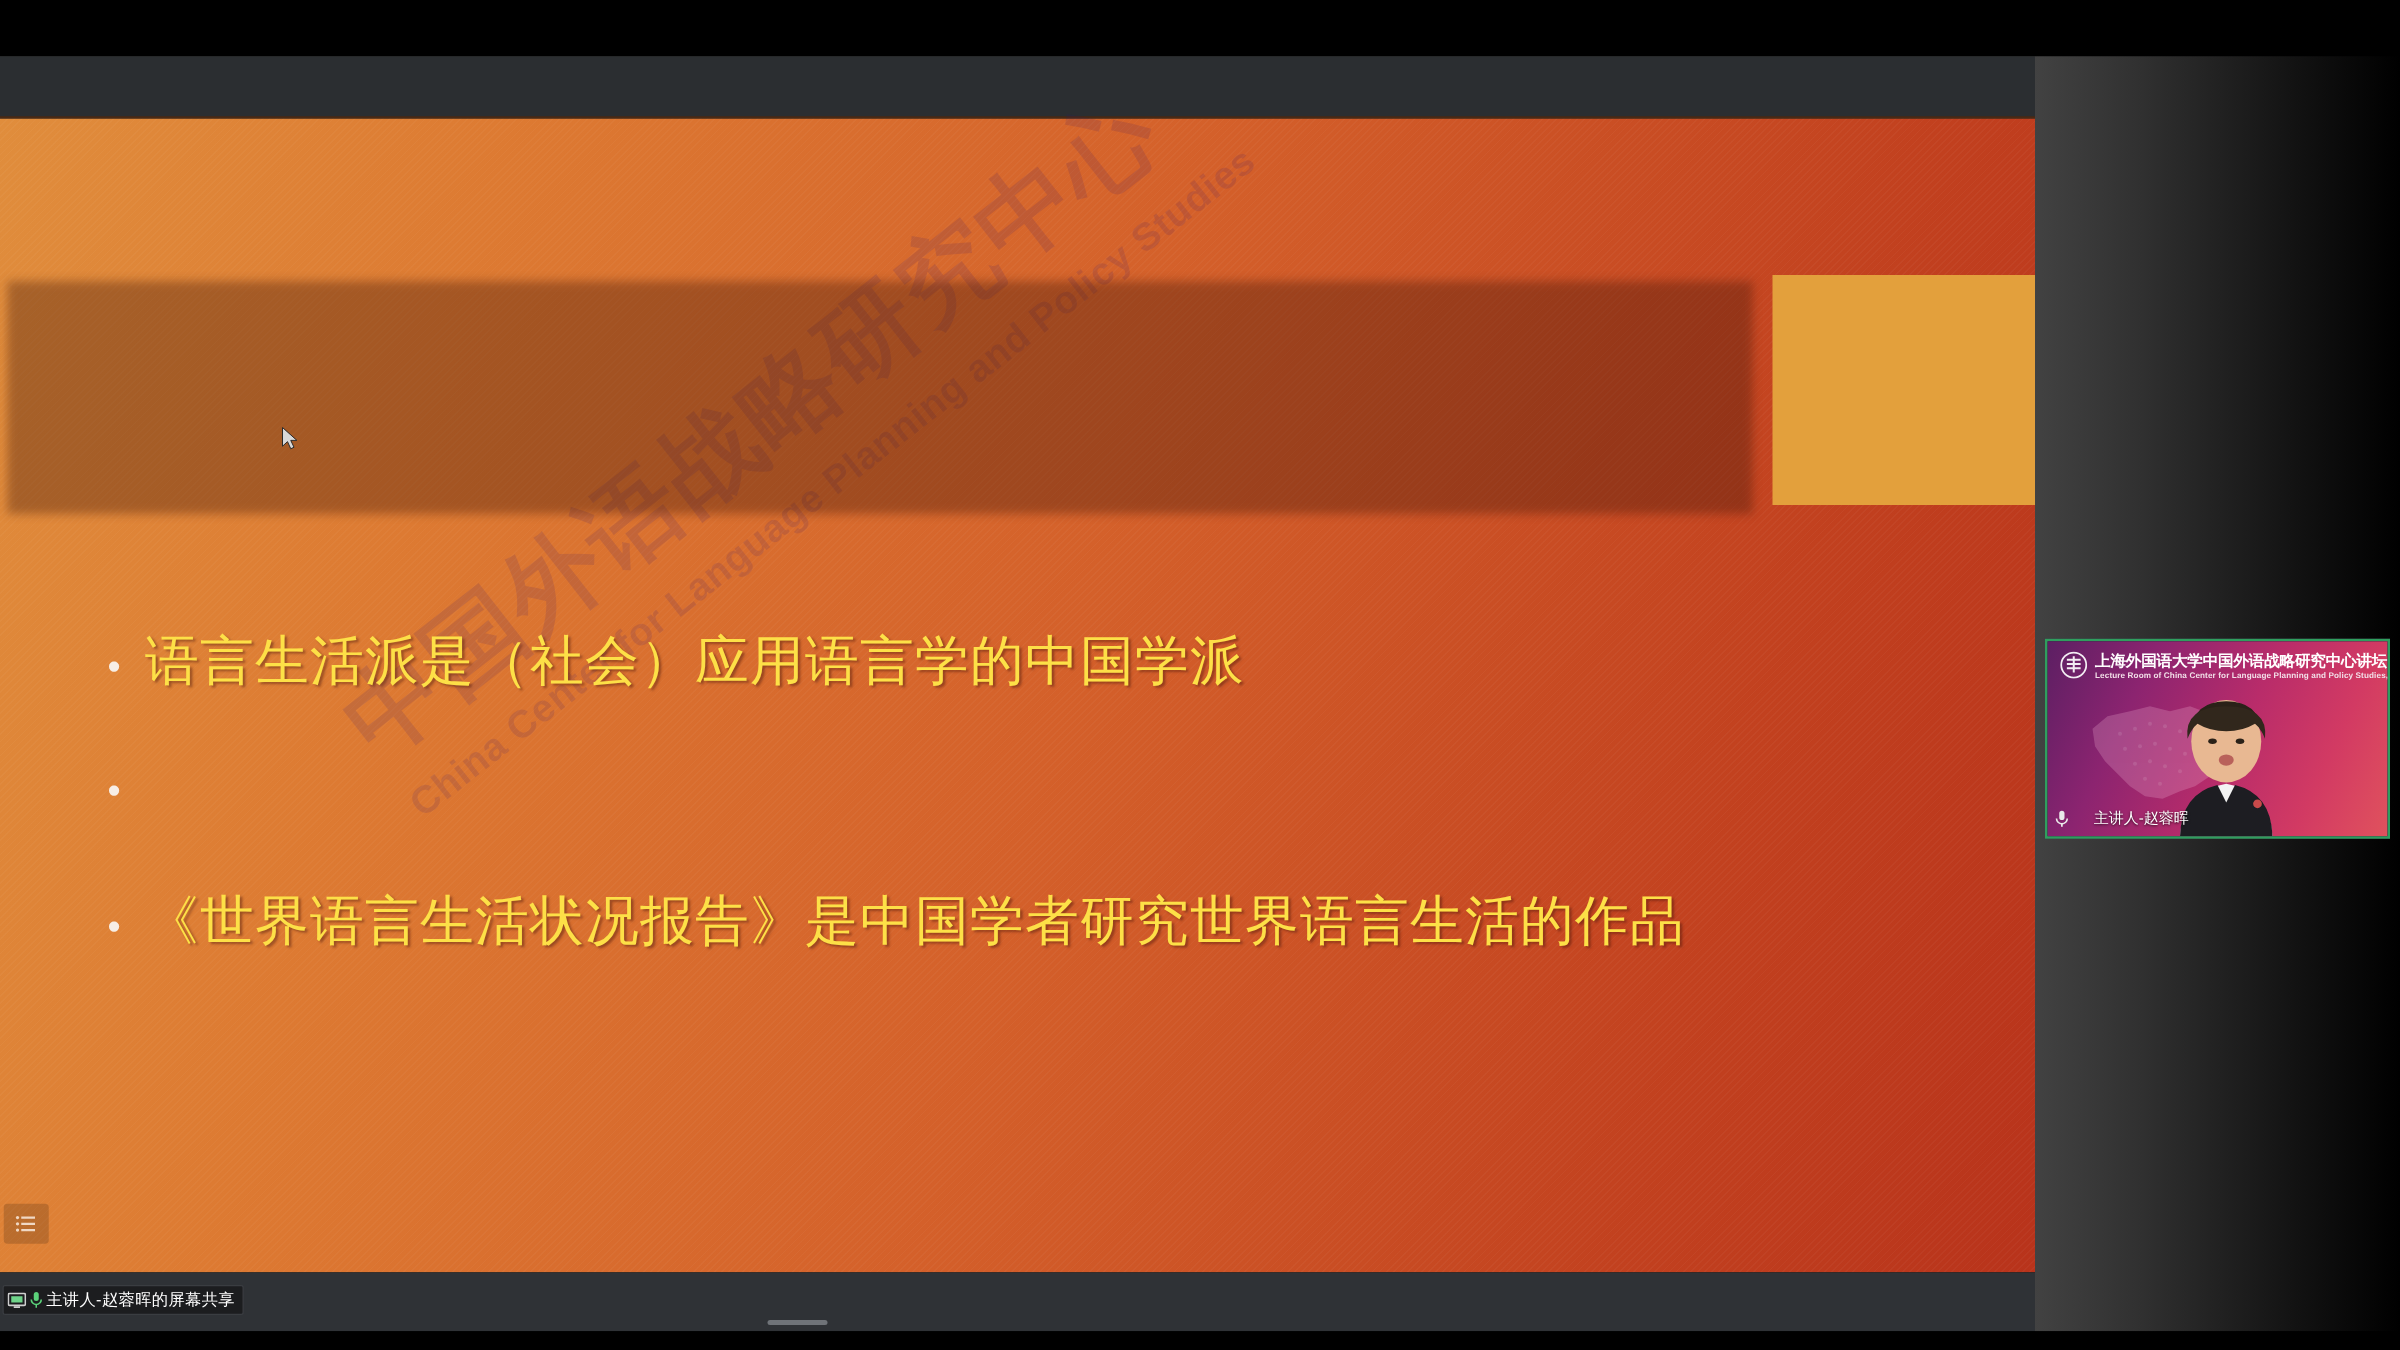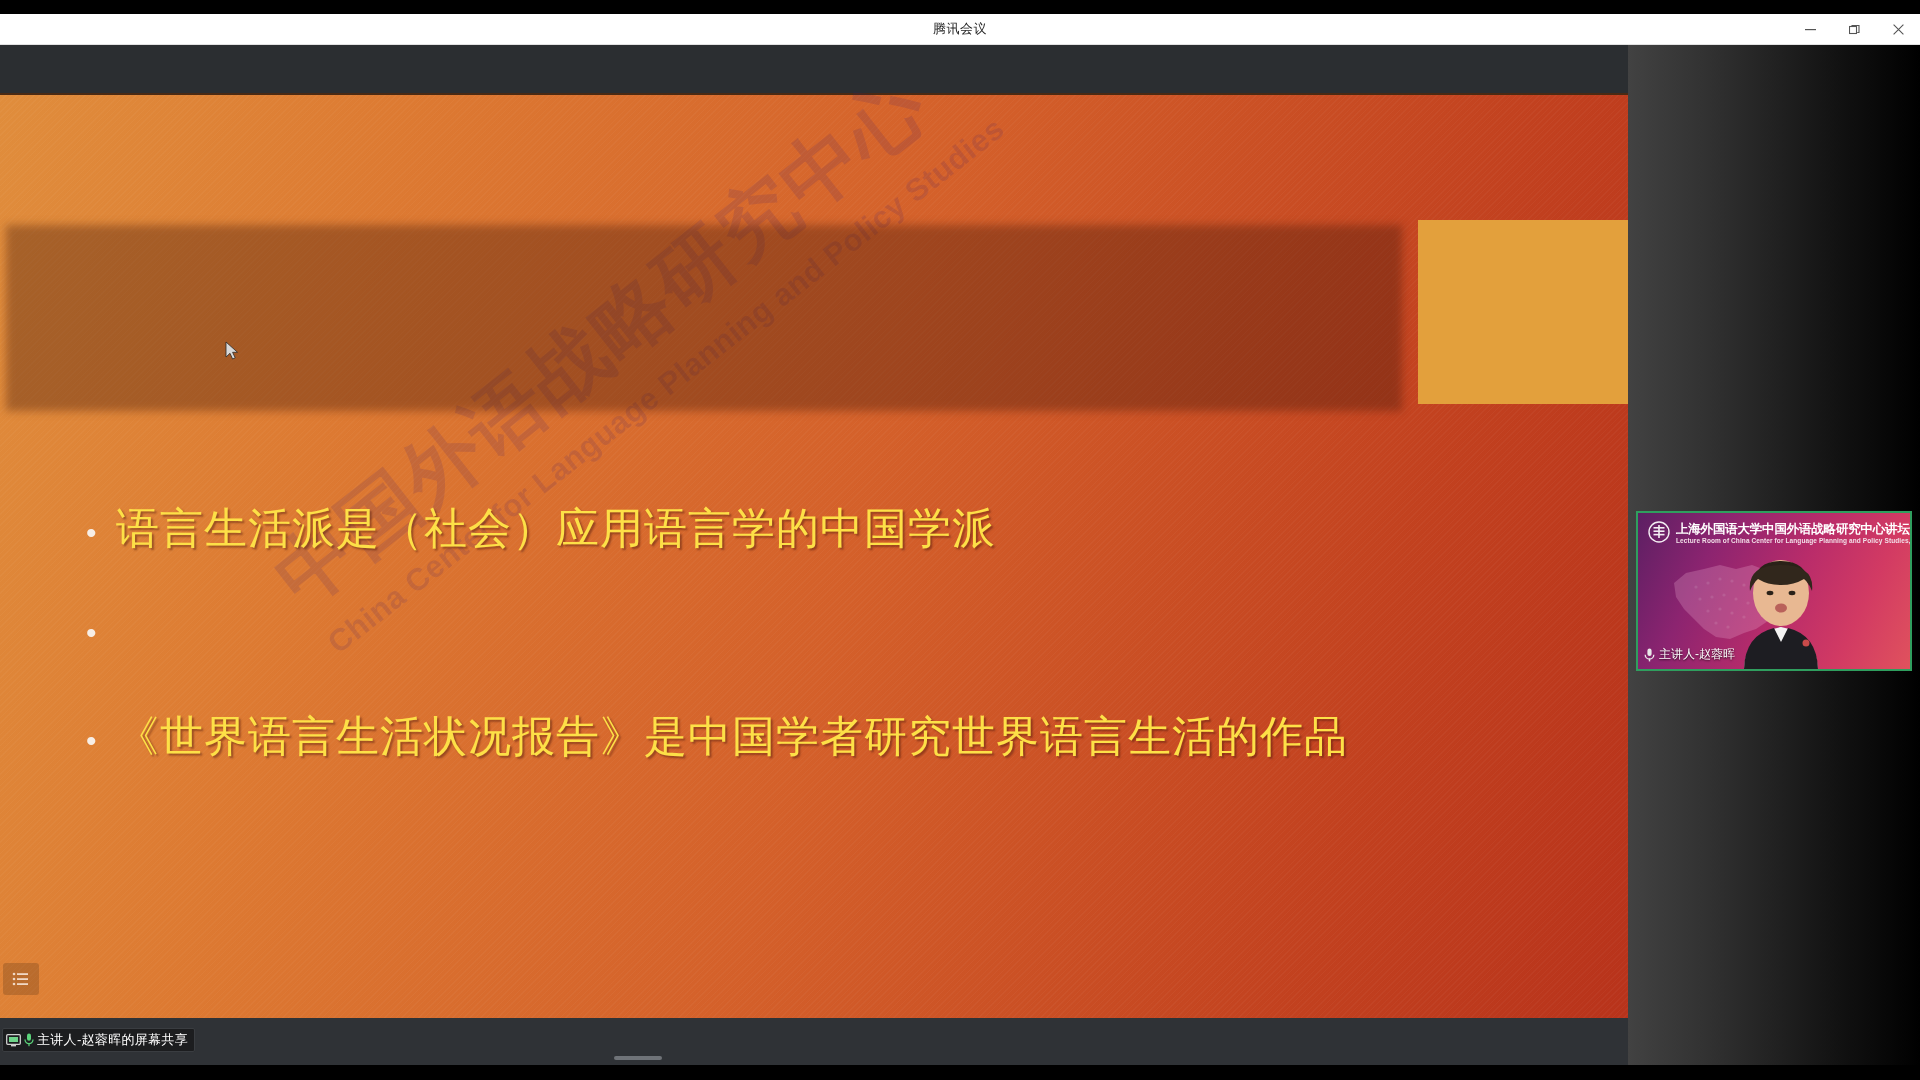--- a/index.html
+++ b/index.html
@@ -308,21 +308,21 @@
   .video-person {
     position: absolute;
     left: 82px; bottom: 0;
     width: 122px; height: 116px;
   }
   .video-name {
     position: absolute;
     left: 6px; bottom: 6px;
     display: flex;
     align-items: center;
-    gap: 4px;
+    gap: 20px;
   }
   .video-name-label {
     font-size: 12px;
     color: #ffffff;
     white-space: nowrap;
     text-shadow: 0 1px 2px rgba(0,0,0,0.8);
   }
 
   
   .cursor {
@@ -340,41 +340,20 @@
     background: #000000;
   }
 </style>
 </head>
 <body>
 
 <div id="app">
 
   <div class="topstrip"></div>
 
-  <div class="titlebar">
-    <div class="titlebar-title">腾讯会议</div>
-    <div class="winbtns">
-      <div class="winbtn">
-        <svg width="11" height="11" viewBox="0 0 11 11">
-          <rect x="0" y="5" width="11" height="1.2" fill="currentColor"></rect>
-        </svg>
-      </div>
-      <div class="winbtn">
-        <svg width="11" height="11" viewBox="0 0 11 11">
-          <rect x="0.5" y="2.5" width="7" height="7" fill="none" stroke="currentColor" stroke-width="1.1"></rect>
-          <path d="M3 2.5 V1.5 H10 V8.5 H8.2" fill="none" stroke="currentColor" stroke-width="1.1"></path>
-        </svg>
-      </div>
-      <div class="winbtn close">
-        <svg width="11" height="11" viewBox="0 0 11 11">
-          <path d="M0.6 0.6 L10.4 10.4 M10.4 0.6 L0.6 10.4" stroke="currentColor" stroke-width="1.1" fill="none"></path>
-        </svg>
-      </div>
-    </div>
-  </div>
 
   <div class="meeting-body">
 
     <div class="right-panel"></div>
 
     <div class="share-area">
       <div class="slide">
 
         <div class="slide-topband"></div>
         <div class="slide-topband-line"></div>

